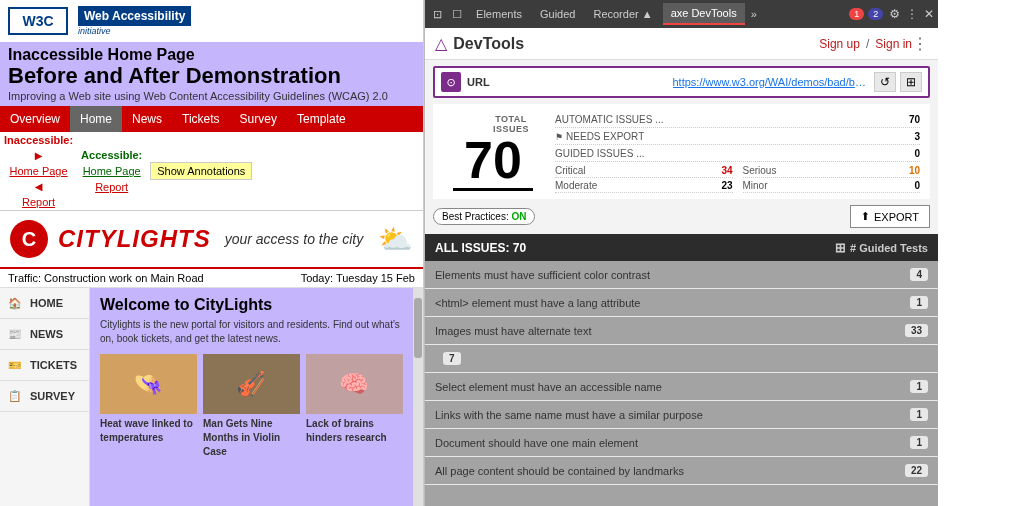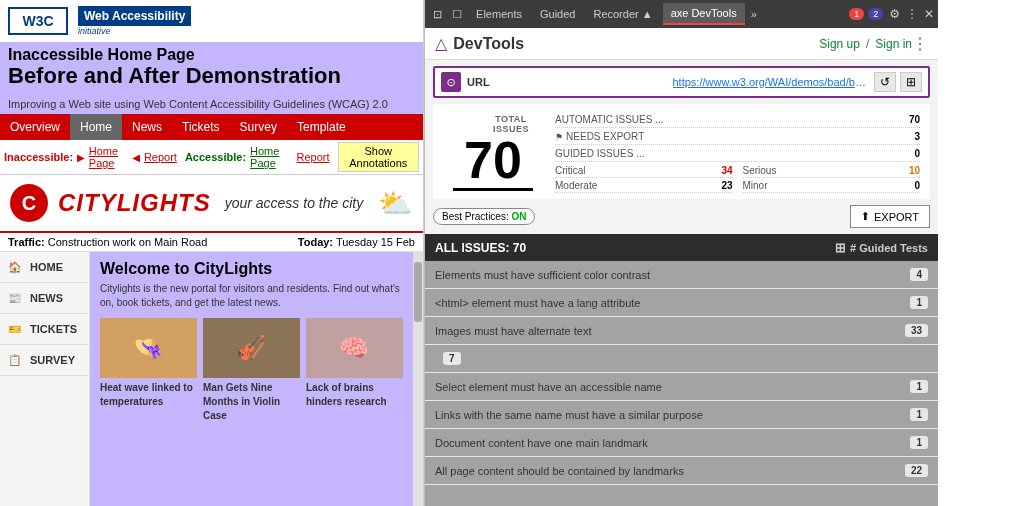--- a/index.html
+++ b/index.html
@@ -58,21 +58,21 @@
     }
     .page-title-area h1 {
       font-size: 22px;
       font-weight: bold;
       color: #000;
       line-height: 1.1;
     }
     .page-title-area .subtitle {
       font-size: 11px;
       color: #333;
-      margin-top: 10px;
+      margin-top: 2px;
     }
 
     .nav-bar {
       background: #cc0000;
       display: flex;
       align-items: center;
     }
     .nav-item {
       color: #fff;
       padding: 6px 10px;
@@ -91,32 +91,33 @@
       border-bottom: 1px solid #ccc;
       font-size: 11px;
       padding: 2px 4px;
       gap: 8px;
       align-items: center;
     }
     .bc-row {
       display: flex;
       align-items: center;
       gap: 4px;
+      flex-direction: column;
     }
     .bc-label-red { color: #cc0000; font-weight: bold; }
     .bc-label-green { color: #006600; font-weight: bold; }
     .bc-link { color: #cc0000; text-decoration: underline; cursor: pointer; }
     .bc-link-green { color: #006600; text-decoration: underline; cursor: pointer; }
     .triangle { color: #cc0000; font-size: 10px; }
     .report-link { color: #cc0000; text-decoration: underline; }
     .show-btn {
       background: #ffff99;
       border: 1px solid #ccc;
       font-size: 11px;
-      padding: 2px 0;
+      padding: 2px 6px;
       cursor: pointer;
     }
 
     .city-banner {
       background: #fff;
       border-bottom: 2px solid #cc0000;
       display: flex;
       align-items: center;
       padding: 6px 10px;
       gap: 10px;
@@ -153,21 +154,21 @@
     }
 
     .traffic-bar {
       background: #fff;
       border-bottom: 1px solid #ddd;
       padding: 3px 8px;
       font-size: 11px;
       display: flex;
       justify-content: space-between;
     }
-    .traffic-bar span b { font-weight: bold; }
+    .traffic-bar span b { font-weight: normal; }
 
     .content-area {
       display: flex;
       height: calc(506px - 185px);
     }
     .sidebar-nav {
       width: 90px;
       background: #f5f5f5;
       border-right: 1px solid #ddd;
       flex-shrink: 0;
@@ -314,21 +315,21 @@
       font-weight: bold;
       color: #333;
     }
     .dt-header-actions {
       margin-left: auto;
       display: flex;
       gap: 6px;
       font-size: 12px;
       align-items: center;
     }
-    .dt-header-actions a { color: #15803d; text-decoration: none; cursor: pointer; }
+    .dt-header-actions a { color: #b91c1c; text-decoration: none; cursor: pointer; }
     .dt-header-actions span { color: #666; }
     .dt-more { color: #666; font-size: 16px; cursor: pointer; }
 
     .url-bar {
       background: #fff;
       border: 2px solid #7c2d8b;
       margin: 6px 8px;
       display: flex;
       align-items: center;
       padding: 4px 6px;
@@ -773,21 +774,21 @@
     </div>
     <div class="issue-item">
       <span class="issue-name">Select element must have an accessible name</span>
       <span class="issue-count">1</span>
     </div>
     <div class="issue-item">
       <span class="issue-name">Links with the same name must have a similar purpose</span>
       <span class="issue-count">1</span>
     </div>
     <div class="issue-item">
-      <span class="issue-name">Document content have one main landmark</span>
+      <span class="issue-name">Document should have one main element</span>
       <span class="issue-count">1</span>
     </div>
     <div class="issue-item">
       <span class="issue-name">All page content should be contained by landmarks</span>
       <span class="issue-count">22</span>
     </div>
   </div>
 
 </div>
 

